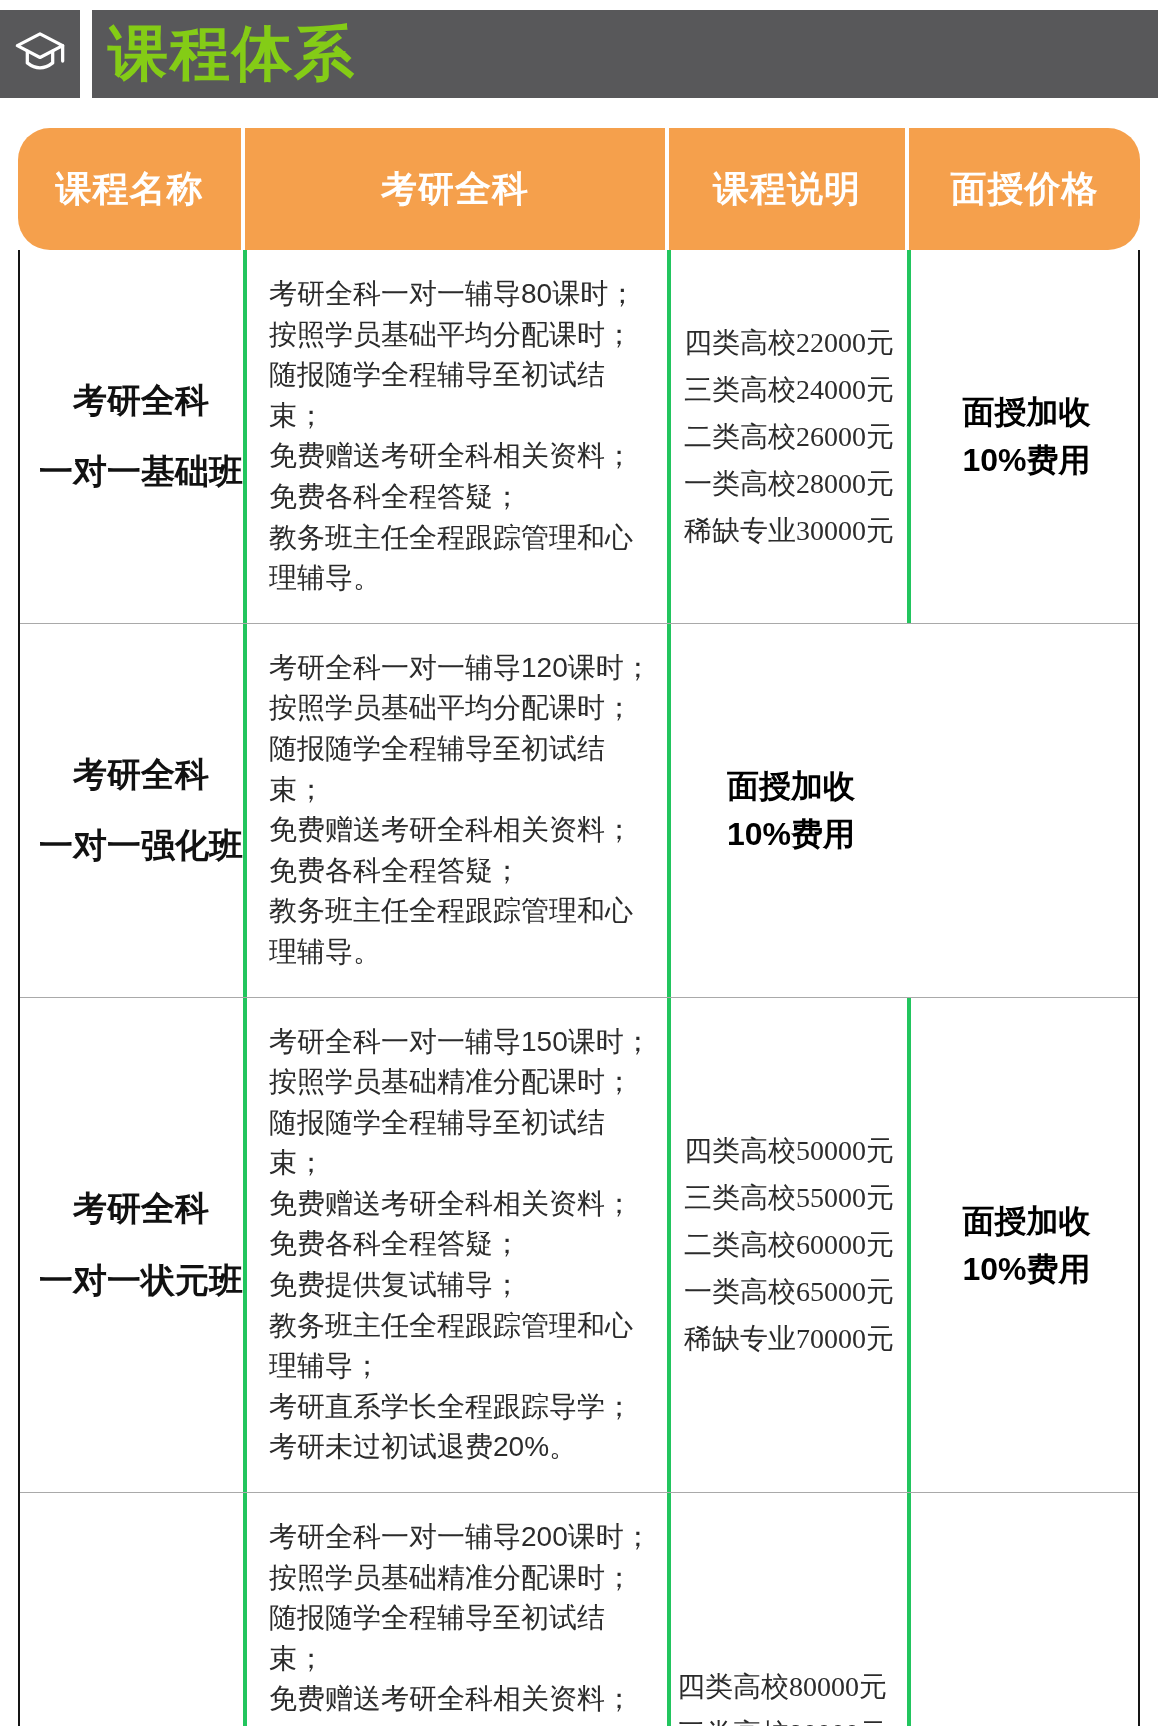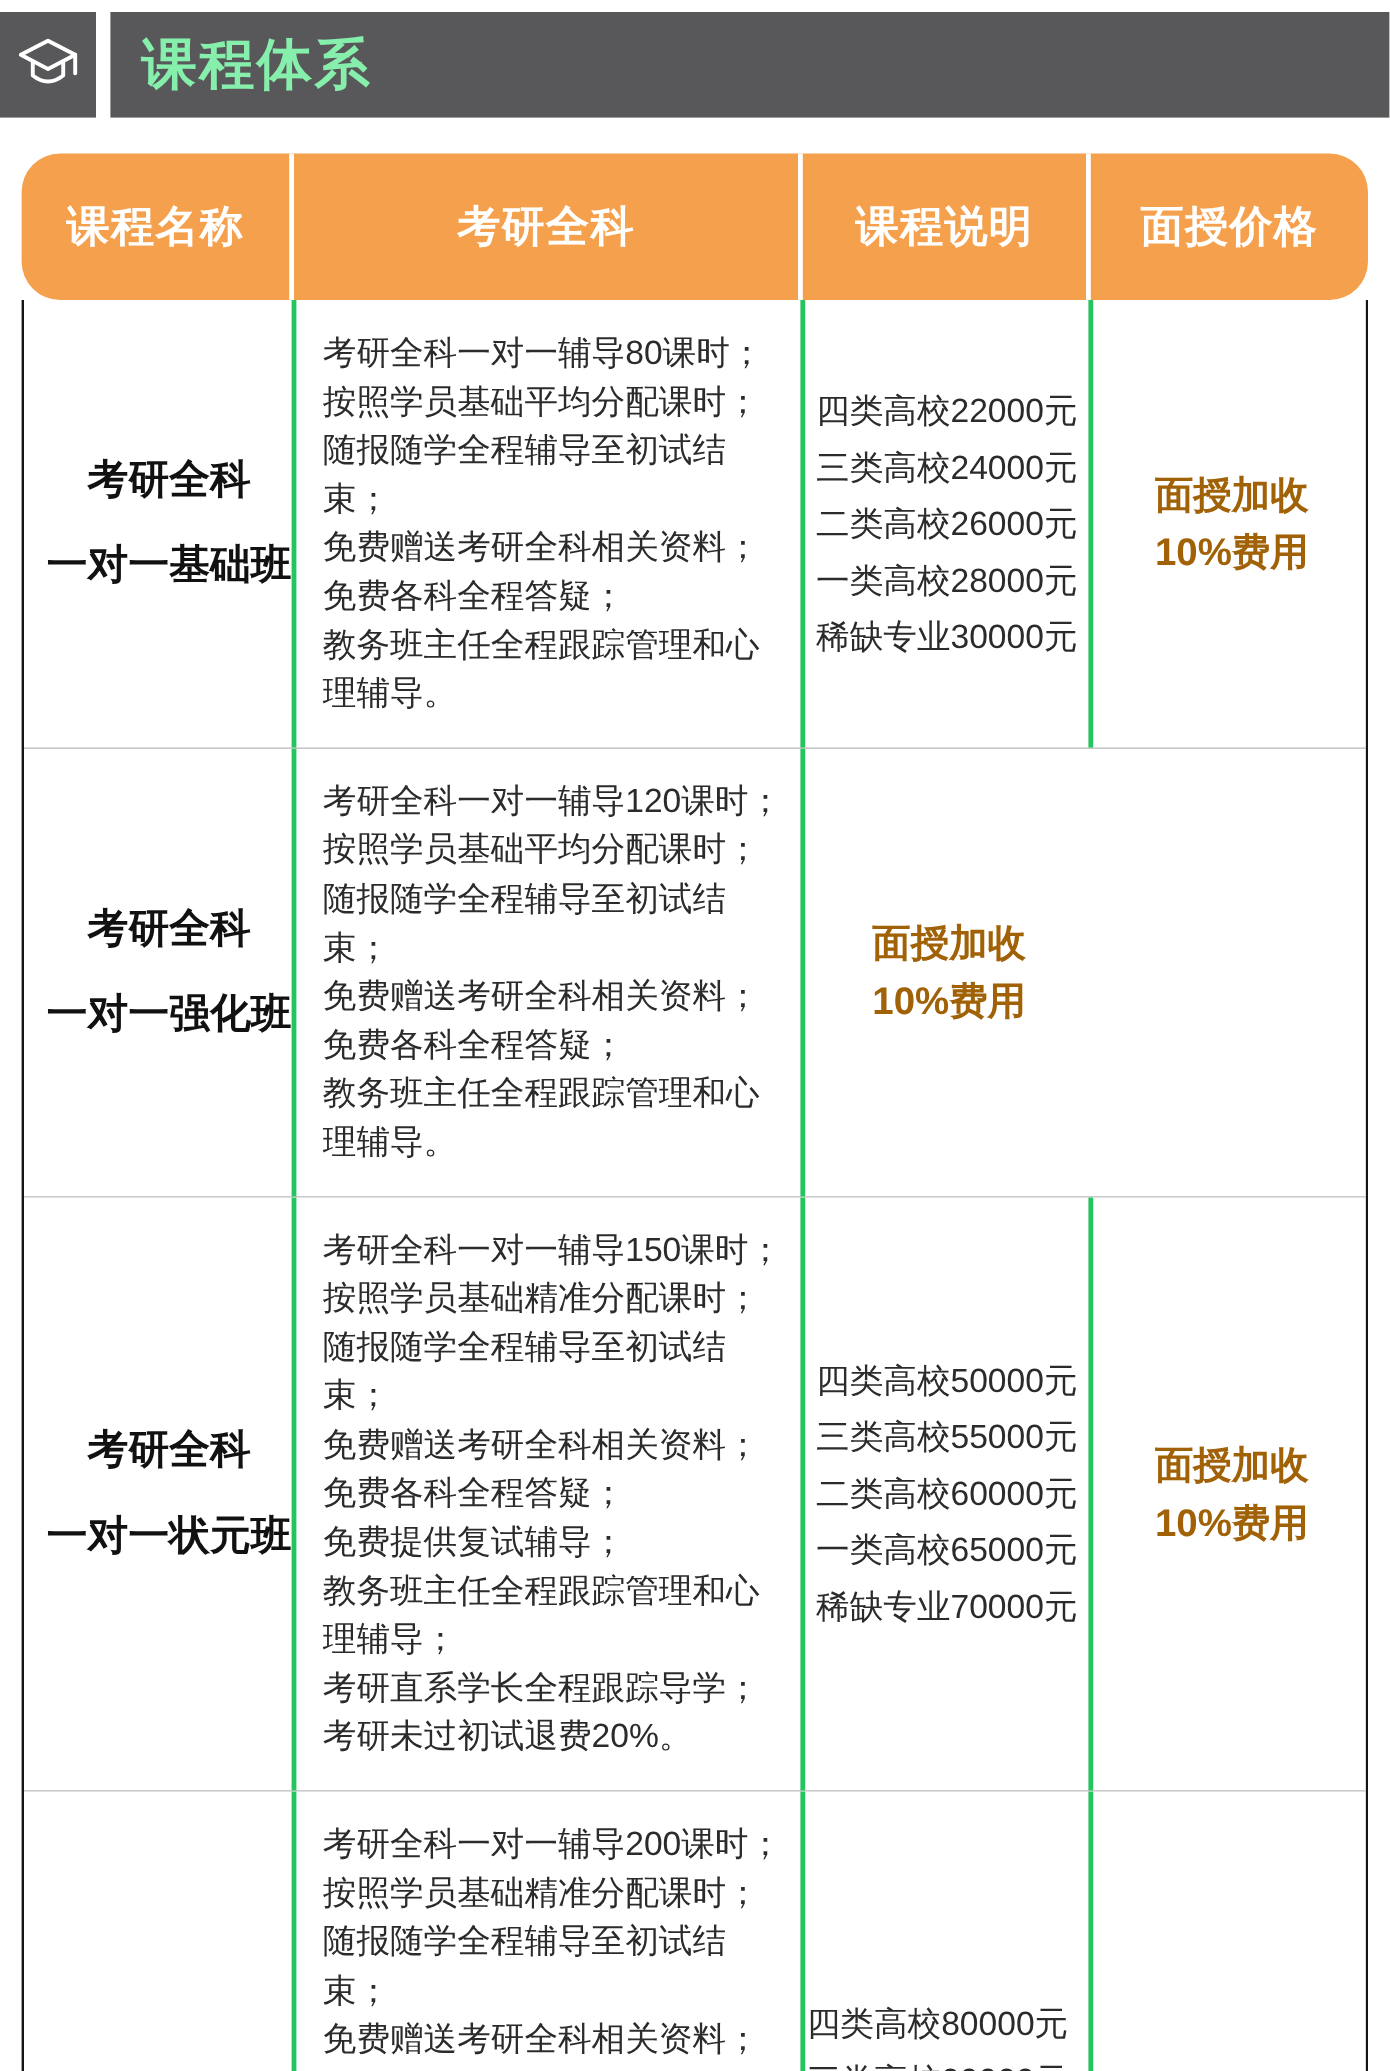--- a/index.html
+++ b/index.html
@@ -12,21 +12,21 @@
   .banner{position:absolute;top:10px;left:0;width:1158px;height:88px;}
   .banner .icon-box{
     position:absolute;left:0;top:0;width:80px;height:88px;
     background:var(--dark);display:flex;align-items:center;justify-content:center;
   }
   .banner .title-bar{
     position:absolute;left:92px;top:0;right:0;height:88px;
     background:var(--dark);display:flex;align-items:center;
   }
   .banner .title-bar .title{
-    color:#86efac;font-size:46px;font-weight:bold;margin-left:26px;letter-spacing:2px;
+    color:#84cc16;font-size:60px;font-weight:bold;margin-left:16px;letter-spacing:2px;
   }
   
   .table{position:absolute;left:18px;top:128px;width:1122px;}
   .thead{
     display:grid;grid-template-columns:227px 424px 240px 231px;
     background:var(--orange);height:122px;border-radius:32px;
   }
   .thead .th{
     display:flex;align-items:center;justify-content:center;
     color:#ffffff;font-size:36px;font-weight:bold;letter-spacing:1px;
@@ -52,25 +52,25 @@
   .name-cell{justify-content:flex-end;text-align:center;}
   .name-text{
     white-space:pre-line;font-size:34px;font-weight:bold;color:#111111;line-height:2.1;
   }
   .desc-cell{padding:24px 10px 24px 22px;}
   .desc-text{
     white-space:pre-line;font-size:28px;color:#2b2b2b;line-height:1.45;
   }
   .online-cell{justify-content:center;}
   .online-text{
-    white-space:pre-line;font-size:28px;color:#2b2b2b;line-height:1.68;
+    white-space:pre-line;font-size:28px;color:#2b2b2b;line-height:1.68;font-family:Liberation Serif, serif;
   }
   .offline-cell{justify-content:center;text-align:left;}
   .offline-text{
-    white-space:pre-line;font-size:32px;font-weight:bold;color:#a16207;line-height:1.5;
+    white-space:pre-line;font-size:32px;font-weight:bold;color:#000000;line-height:1.5;
   }
   :root{--orange:#F5A04C;--dark:#58585A;}
 </style>
 </head>
 <body>
 
 <div class="banner">
   <div class="icon-box">
     <span>
       <svg width="58" height="58" viewBox="0 0 64 64" fill="none" stroke="#ffffff" stroke-width="3.6" stroke-linejoin="round" stroke-linecap="round">

